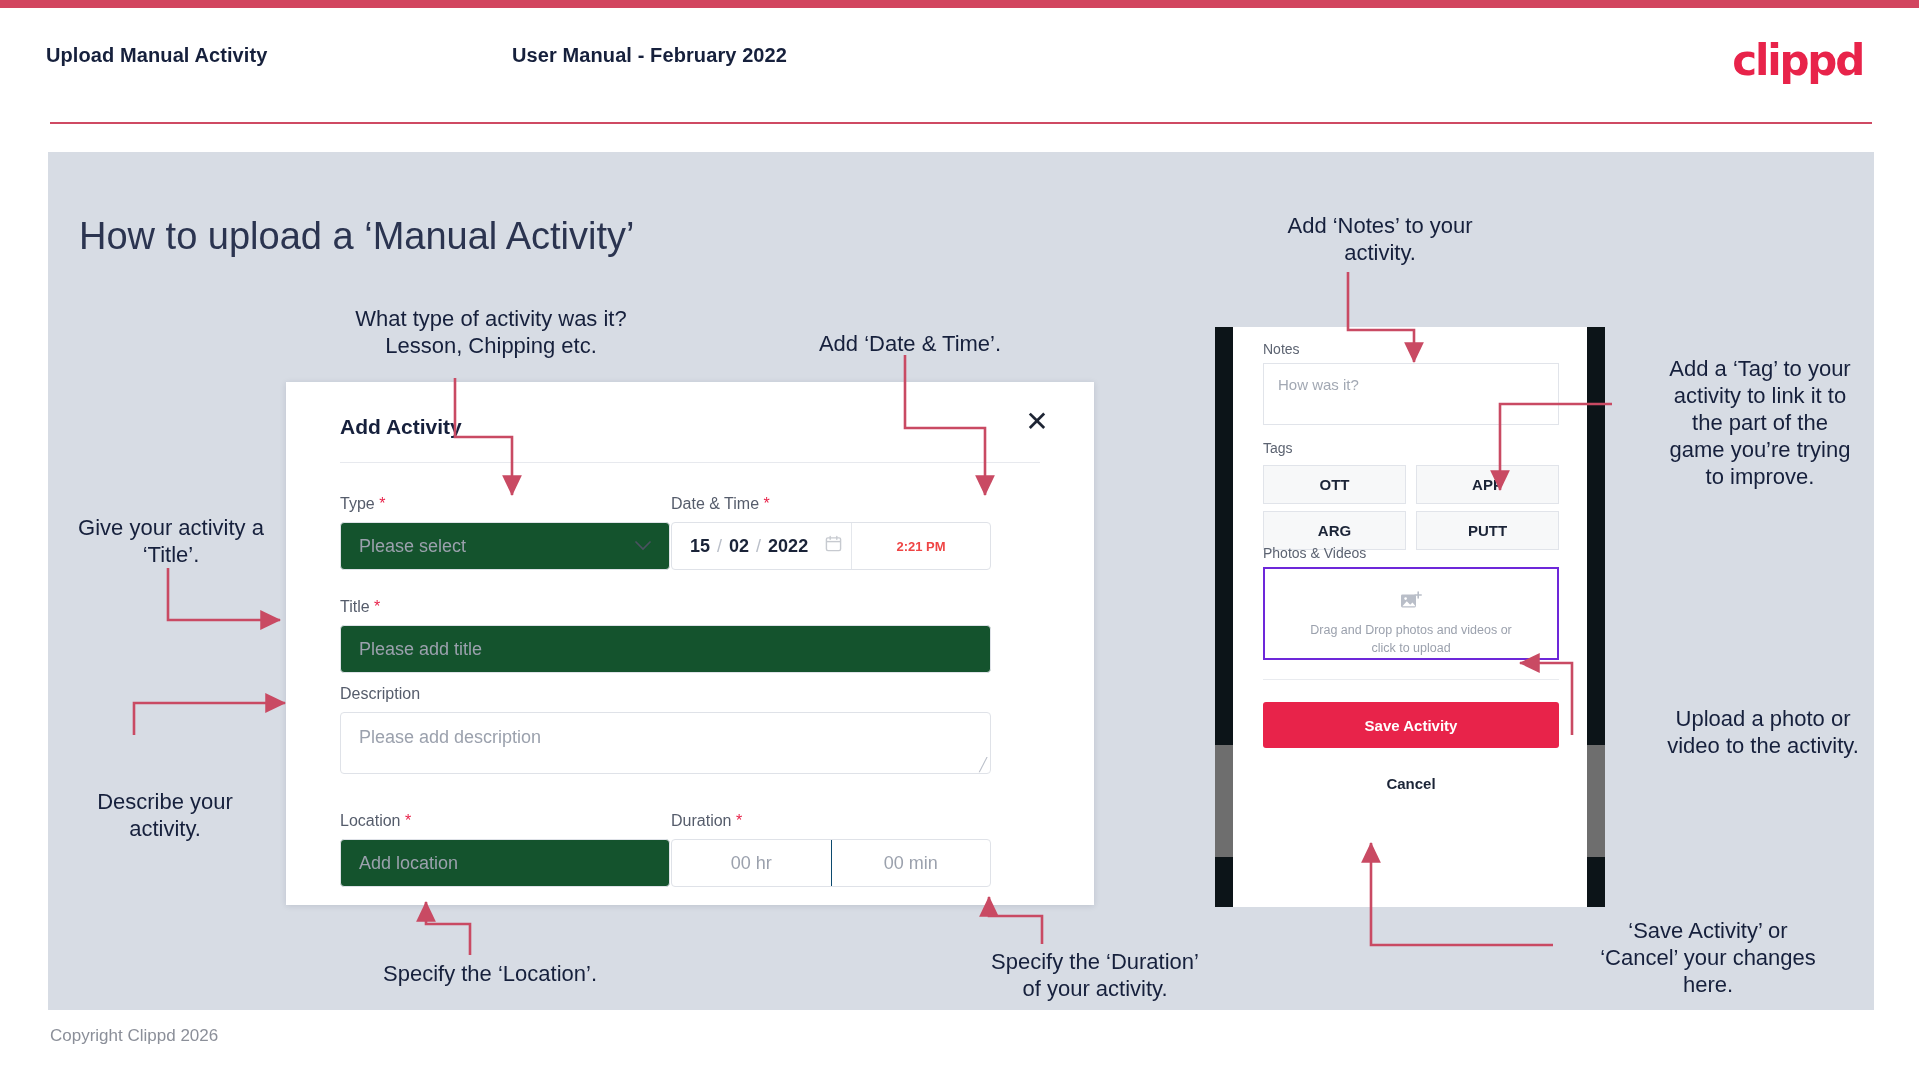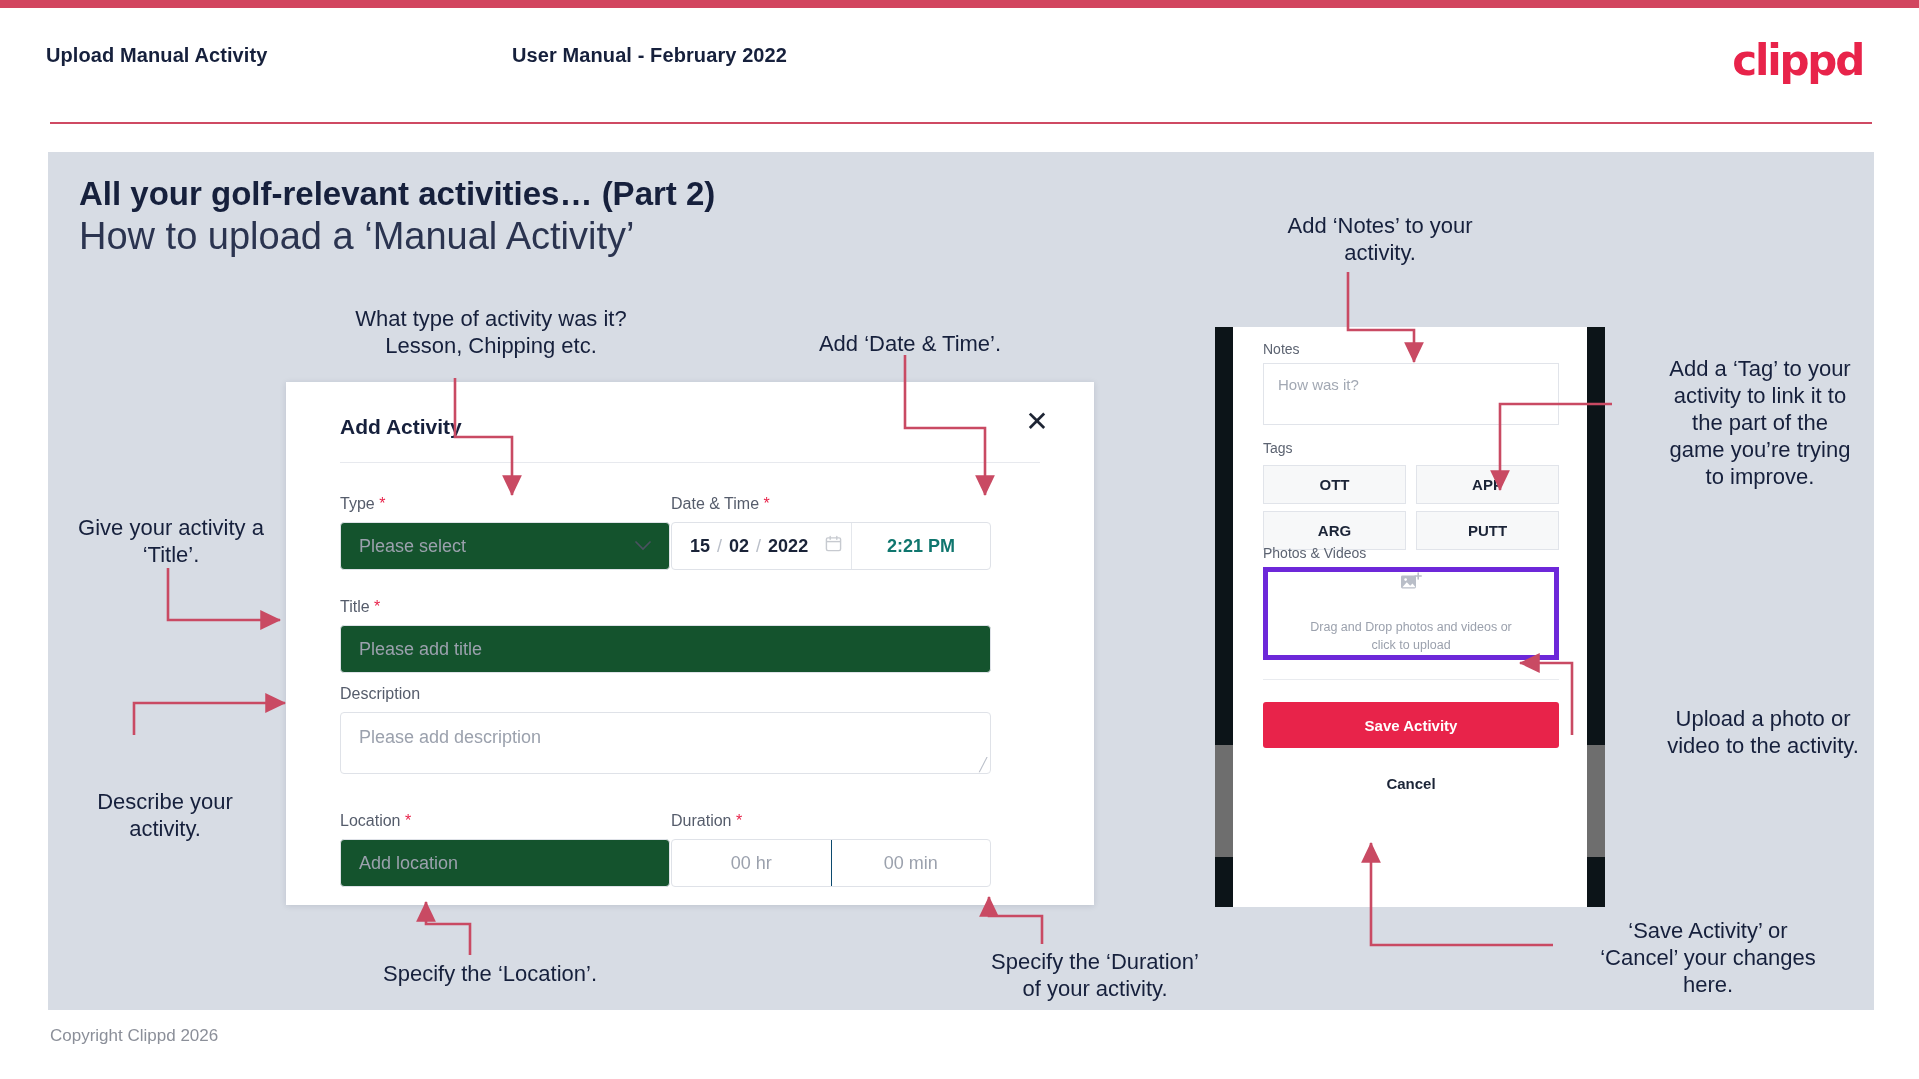--- a/index.html
+++ b/index.html
@@ -32,21 +32,21 @@
   .fld-label{position:absolute;font-size:16px;color:#555c6b;}
   .req{color:#e8234a;font-size:16px;}
   .inp{position:absolute;background:#14532d;border:1px solid #dfe2e8;border-radius:4px;
        display:flex;align-items:center;box-sizing:border-box;}
   .ph{color:#9ba1ad;font-size:18px;padding-left:18px;}
   .chev{position:absolute;right:18px;top:50%;transform:translateY(-50%);}
   .dt-wrap{position:absolute;border:1px solid #dfe2e8;border-radius:4px;background:#fff;display:flex;box-sizing:border-box;}
   .dt-date{width:180px;display:flex;align-items:center;gap:7px;padding-left:18px;
            font-size:18px;font-weight:700;color:#1a2338;border-right:1px solid #e4e7ec;box-sizing:border-box;}
   .dt-sep{color:#b9bec8;font-weight:400;}
-  .dt-time{flex:1;display:flex;align-items:center;justify-content:center;font-size:18px;font-weight:700;color:#0f766e;}
+  .dt-time{flex:1;display:flex;align-items:center;justify-content:center;font-size:13px;font-weight:700;color:#ef4444;}
   .cal-ico{margin-left:10px;opacity:.55;}
   .ta{position:absolute;border:1px solid #dfe2e8;border-radius:4px;background:#fff;box-sizing:border-box;}
   .ta .ph{position:absolute;left:0;top:14px;}
   .resize{position:absolute;right:3px;bottom:2px;color:#b9bec8;font-size:13px;line-height:1;}
   .dur-wrap{position:absolute;border:1px solid #dfe2e8;border-radius:4px;background:#fff;display:flex;box-sizing:border-box;}
   .dur-cell{flex:1;display:flex;align-items:center;justify-content:center;font-size:18px;color:#9ba1ad;}
   .dur-cell.first{border-right:1px solid #0c4a6e;}
   
   .phone{position:absolute;left:1215px;top:327px;width:390px;height:580px;}
   .ph-bar{position:absolute;top:0;width:18px;height:580px;background:#0c1418;}
@@ -54,22 +54,22 @@
   .ph-bar.r{right:0;}
   .ph-grey{position:absolute;width:18px;height:112px;top:418px;background:#6e6e6e;}
   .ph-grey.l{left:0;}
   .ph-grey.r{right:0;}
   .ph-screen{position:absolute;left:18px;top:0;width:354px;height:580px;background:#fff;}
   .m-label{position:absolute;font-size:14px;color:#5c6371;}
   .m-notes{position:absolute;left:30px;top:36px;width:296px;height:62px;border:1px solid #e1e4ea;background:#fff;box-sizing:border-box;}
   .m-notes span{position:absolute;left:14px;top:12px;font-size:15px;color:#a2a8b3;}
   .tag{position:absolute;width:143px;height:39px;border:1px solid #e1e4ea;background:#f7f8f9;
        display:flex;align-items:center;justify-content:center;font-size:15px;font-weight:700;color:#1b2437;box-sizing:border-box;}
-  .m-drop{position:absolute;left:30px;top:240px;width:296px;height:93px;border:5px solid #6d28d9;background:#fff;
-          display:flex;flex-direction:column;align-items:center;justify-content:space-between;gap:6px;box-sizing:border-box;}
+  .m-drop{position:absolute;left:30px;top:240px;width:296px;height:93px;border:2px solid #6d28d9;background:#fff;
+          display:flex;flex-direction:column;align-items:center;justify-content:flex-end;gap:6px;box-sizing:border-box;}
   .m-drop .dtxt{font-size:12.5px;color:#9ba1ad;text-align:center;line-height:1.5;}
   .m-rule{position:absolute;left:30px;top:352px;width:296px;height:1px;background:#e9ebef;}
   .m-save{position:absolute;left:30px;top:375px;width:296px;height:46px;background:#e8234a;border-radius:3px;
           display:flex;align-items:center;justify-content:center;color:#fff;font-size:15px;font-weight:700;cursor:pointer;}
   .m-cancel{position:absolute;left:30px;top:440px;width:296px;height:32px;display:flex;align-items:center;
             justify-content:center;font-size:15px;font-weight:700;color:#1b2437;cursor:pointer;}
   
   .anno{position:absolute;font-size:22px;color:#16203c;line-height:1.23;text-align:center;}
   svg.arrows{position:absolute;left:0;top:0;width:1919px;height:1079px;pointer-events:none;}
 </style>
@@ -77,21 +77,20 @@
 <body>
 
 <div class="top-bar"></div>
 
 <div class="hdr-title">Upload Manual Activity</div>
 <div class="hdr-sub">User Manual - February 2022</div>
 <div class="logo">clippd</div>
 <div class="hdr-rule"></div>
 
 <div class="slide">
-  <div class="slide-h1">All your golf-relevant activities… (Part 2)</div>
   <div class="slide-h2">How to upload a ‘Manual Activity’</div>
 </div>
 
 <div class="footer">Copyright Clippd 2026</div>
 
 <div class="dialog">
   <div class="dlg-title">Add Activity</div>
   <div class="dlg-close">✕</div>
   <div class="dlg-rule"></div>
 

